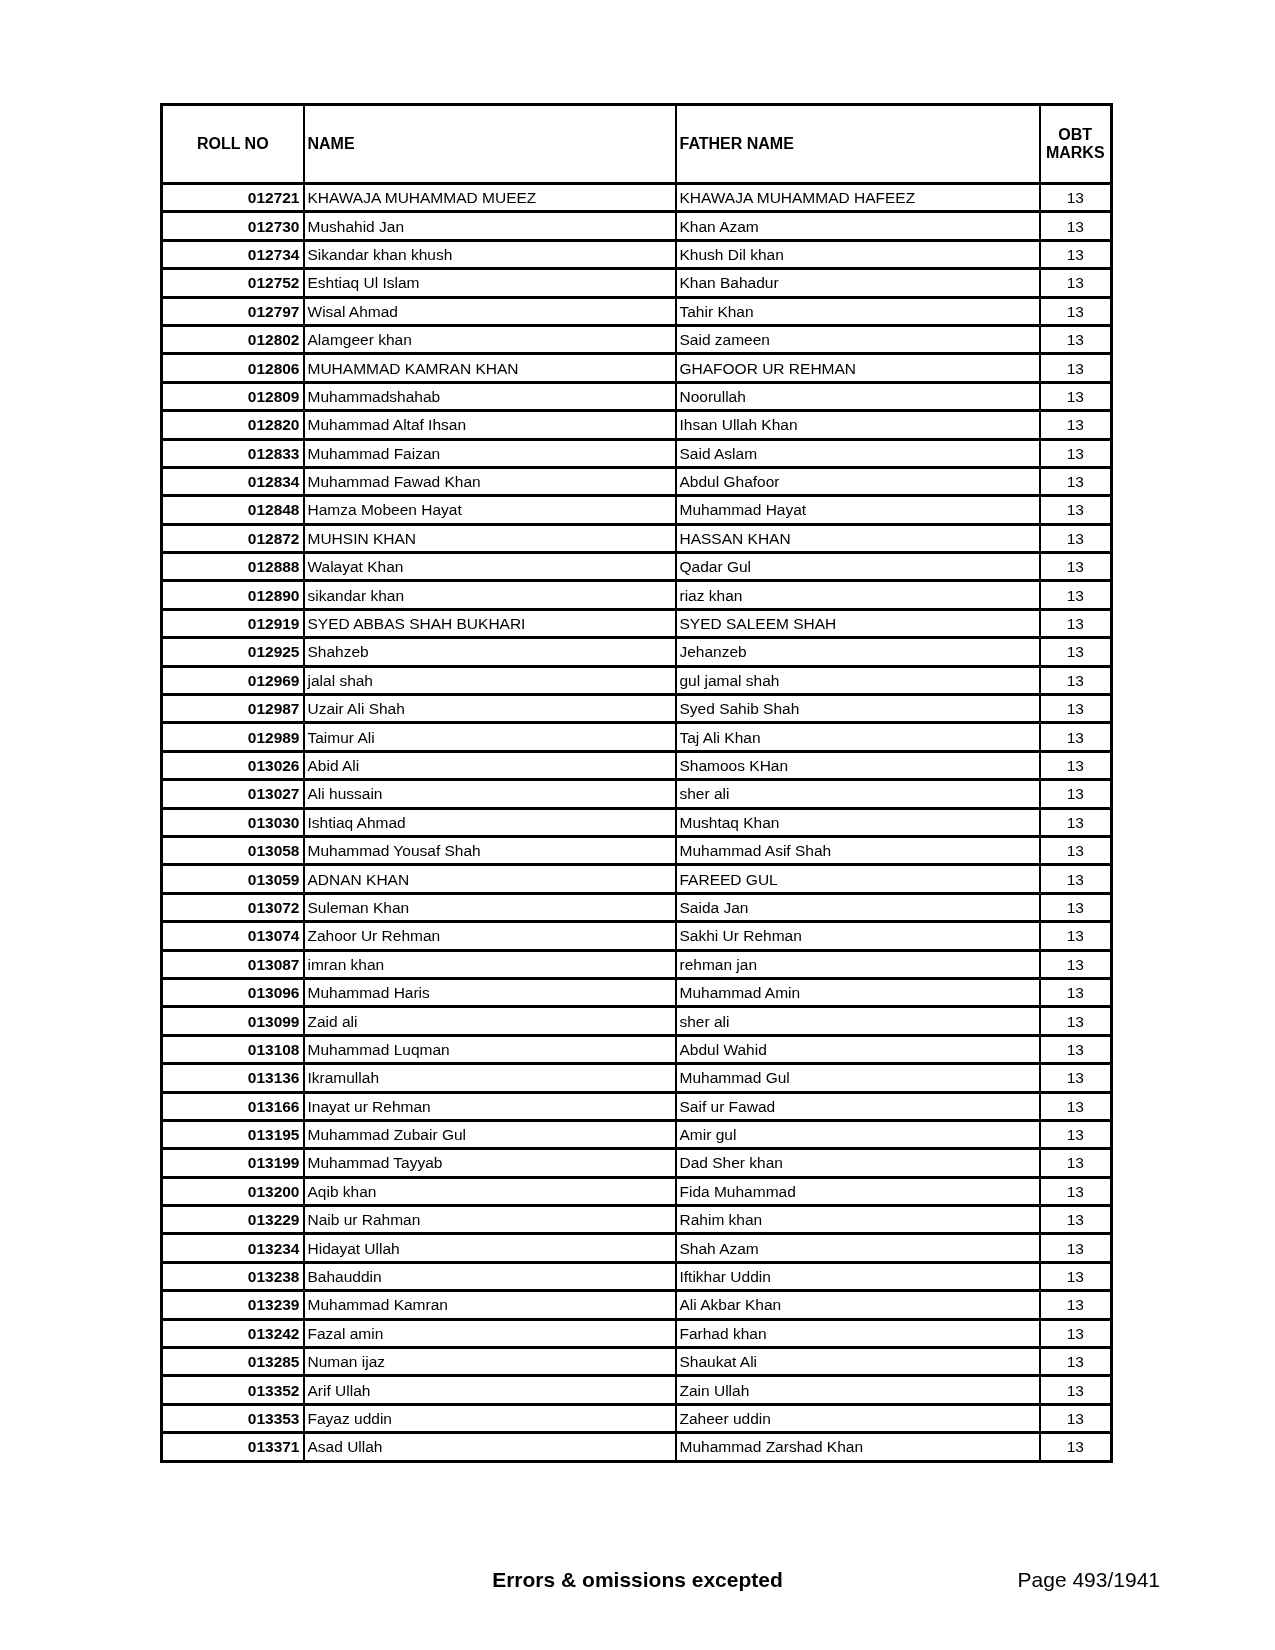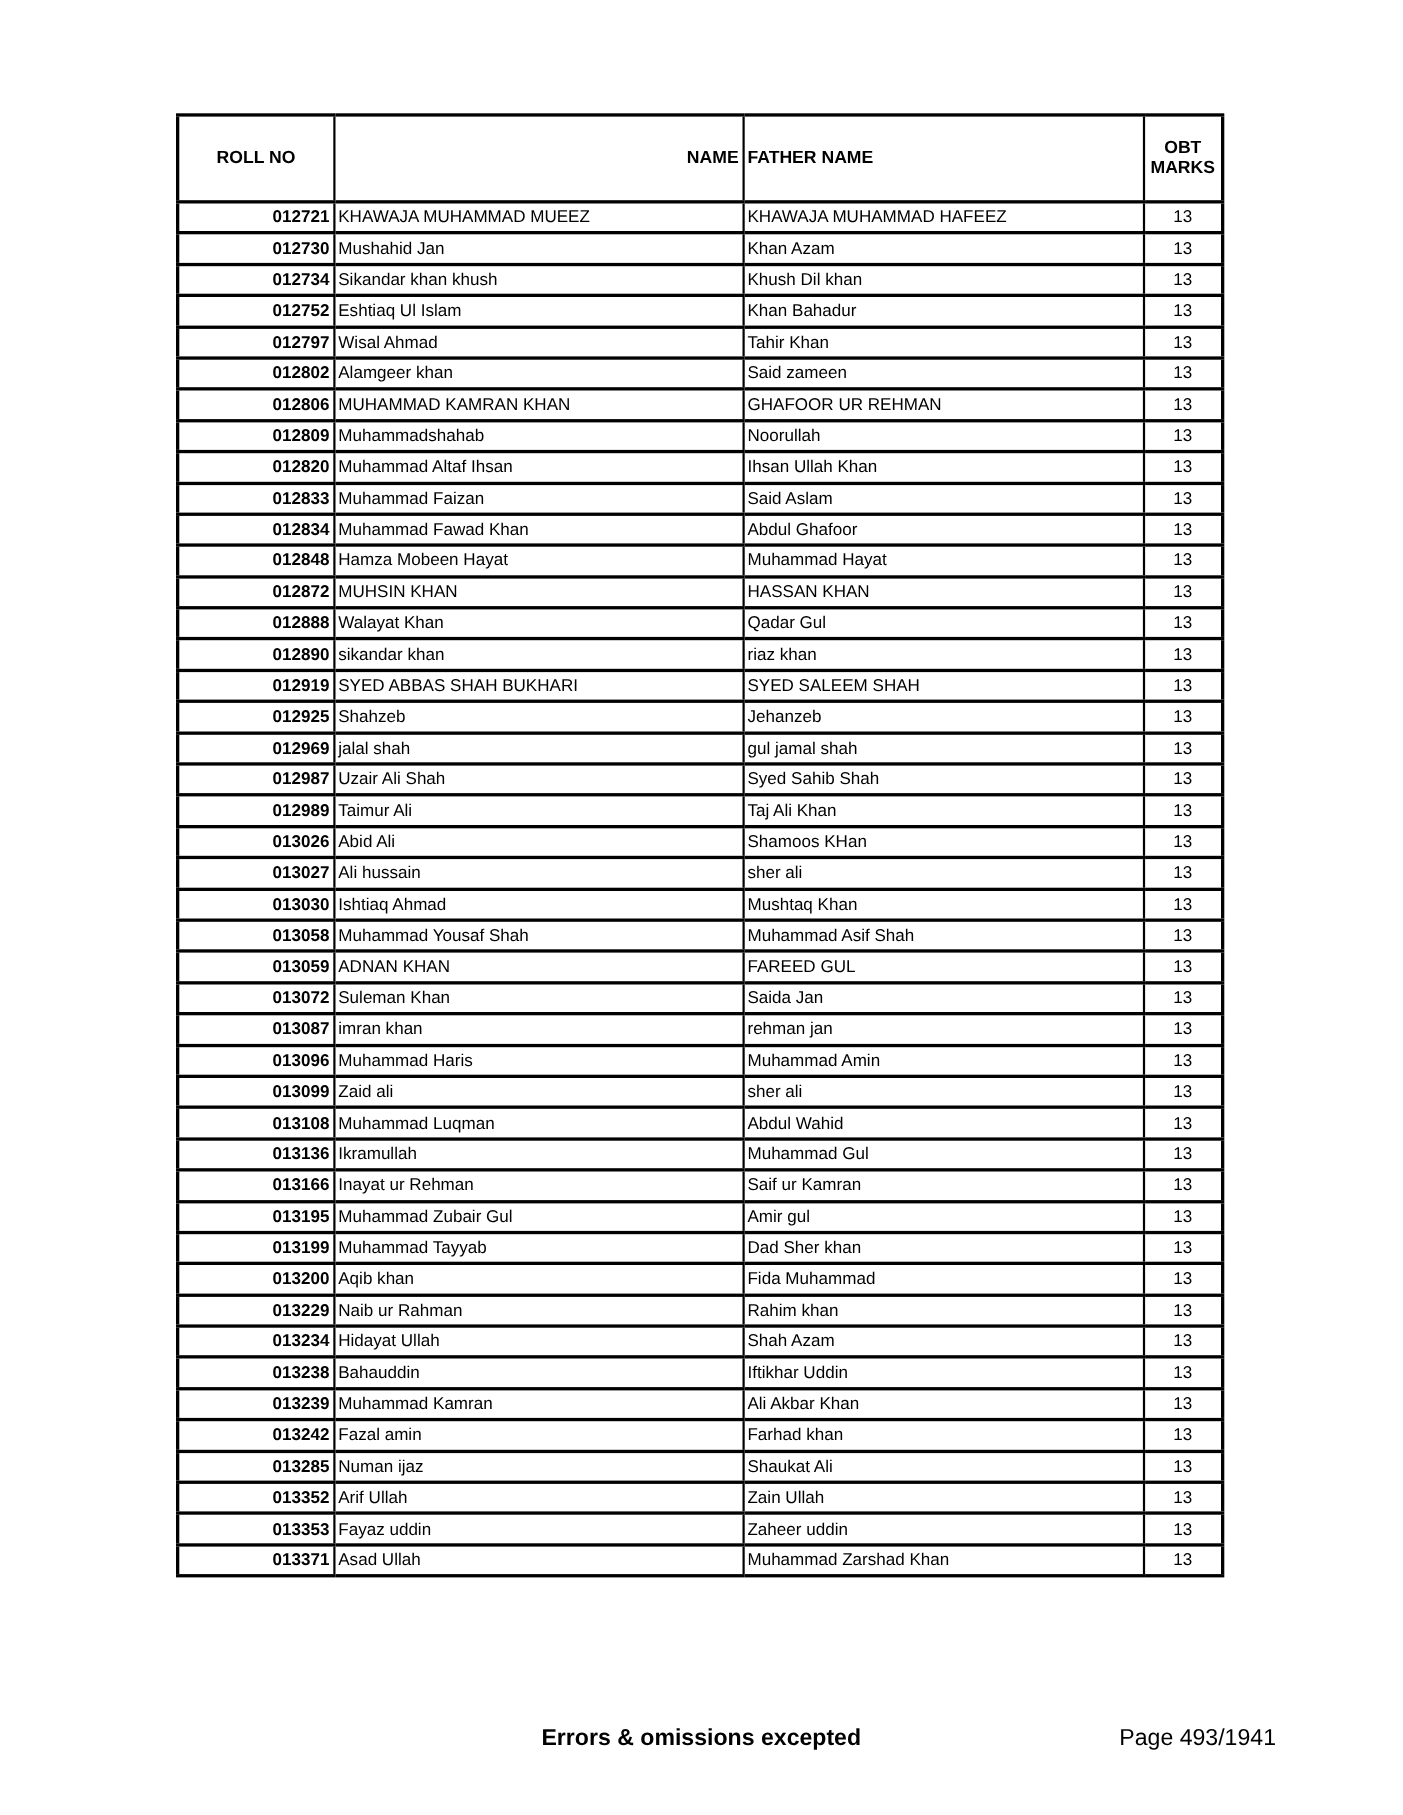--- a/index.html
+++ b/index.html
@@ -40,21 +40,21 @@
     line-height: 1.1;
     padding: 0 3px;
   }
   table.results th {
     height: 76px;
     font-size: 16px;
     font-weight: bold;
     white-space: normal;
   }
   th.h-roll  { }
-  th.h-name  { text-align: right; padding-left: 4px; }
+  th.h-name  { text-align: left; padding-left: 4px; }
   th.h-father{ text-align: left; padding-left: 4px; }
   th.h-marks { text-align: center; padding: 0 6px; margin-top: 19px; }
   table.results td { height: 25.4px; }
   td.col-roll {
     text-align: right;
     font-weight: bold;
     font-size: 15px;
   }
   td.col-name, td.col-father {
     text-align: left;
@@ -253,20 +253,26 @@
           <td class="col-father">FAREED GUL</td>
           <td class="col-marks">13</td>
         </tr>
         <tr>
           <td class="col-roll">013072</td>
           <td class="col-name">Suleman Khan</td>
           <td class="col-father">Saida Jan</td>
           <td class="col-marks">13</td>
         </tr>
         <tr>
+          <td class="col-roll">013074</td>
+          <td class="col-name">Zahoor Ur Rehman</td>
+          <td class="col-father">Sakhi Ur Rehman</td>
+          <td class="col-marks">13</td>
+        </tr>
+        <tr>
           <td class="col-roll">013087</td>
           <td class="col-name">imran khan</td>
           <td class="col-father">rehman jan</td>
           <td class="col-marks">13</td>
         </tr>
         <tr>
           <td class="col-roll">013096</td>
           <td class="col-name">Muhammad Haris</td>
           <td class="col-father">Muhammad Amin</td>
           <td class="col-marks">13</td>
@@ -285,21 +291,21 @@
         </tr>
         <tr>
           <td class="col-roll">013136</td>
           <td class="col-name">Ikramullah</td>
           <td class="col-father">Muhammad Gul</td>
           <td class="col-marks">13</td>
         </tr>
         <tr>
           <td class="col-roll">013166</td>
           <td class="col-name">Inayat ur Rehman</td>
-          <td class="col-father">Saif ur Kamran</td>
+          <td class="col-father">Saif ur Fawad</td>
           <td class="col-marks">13</td>
         </tr>
         <tr>
           <td class="col-roll">013195</td>
           <td class="col-name">Muhammad Zubair Gul</td>
           <td class="col-father">Amir gul</td>
           <td class="col-marks">13</td>
         </tr>
         <tr>
           <td class="col-roll">013199</td>

